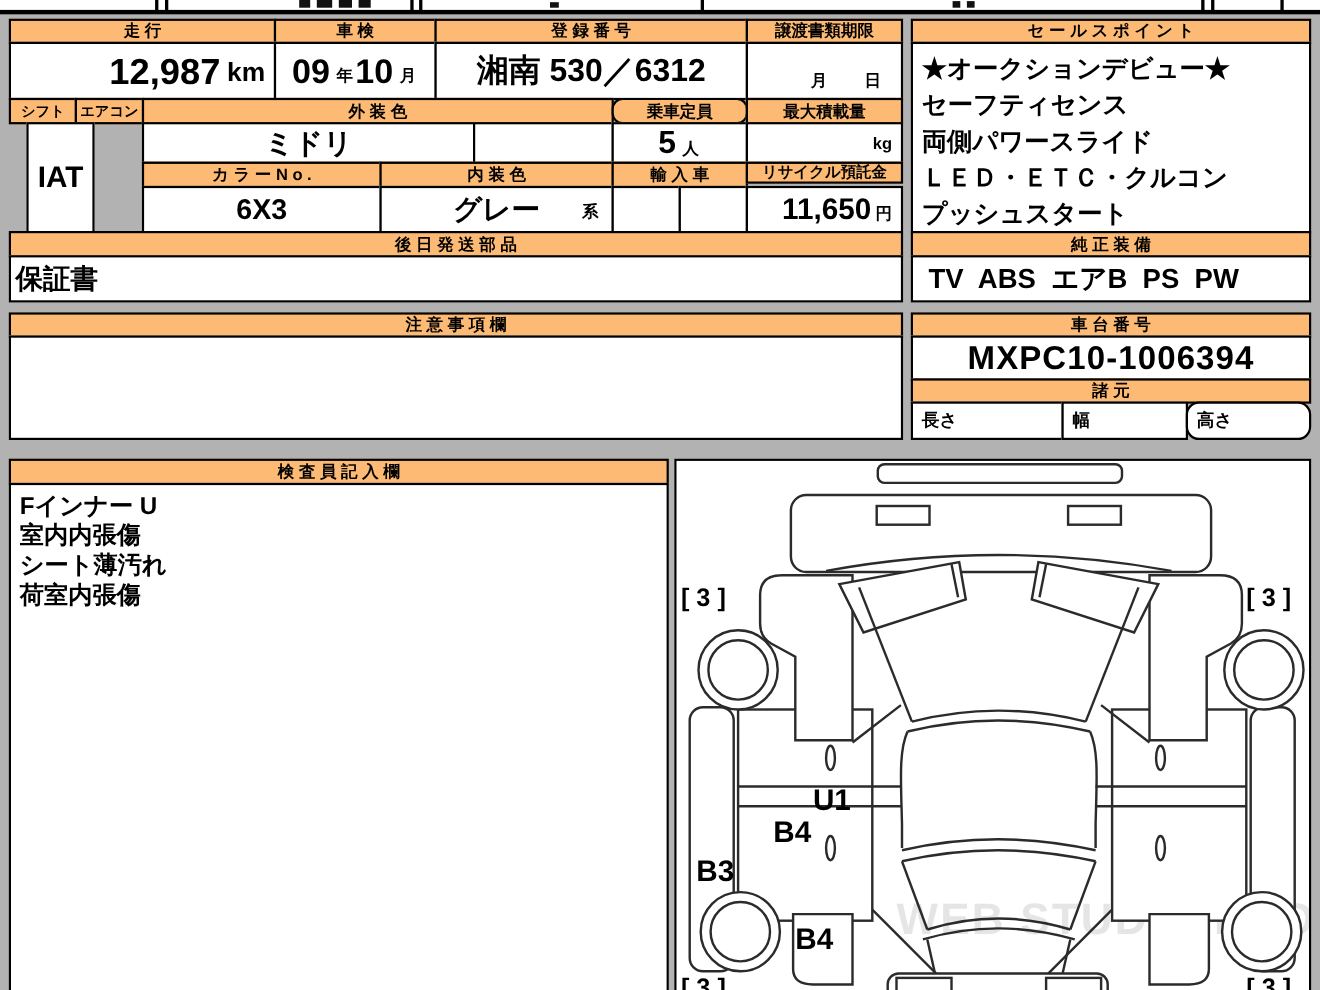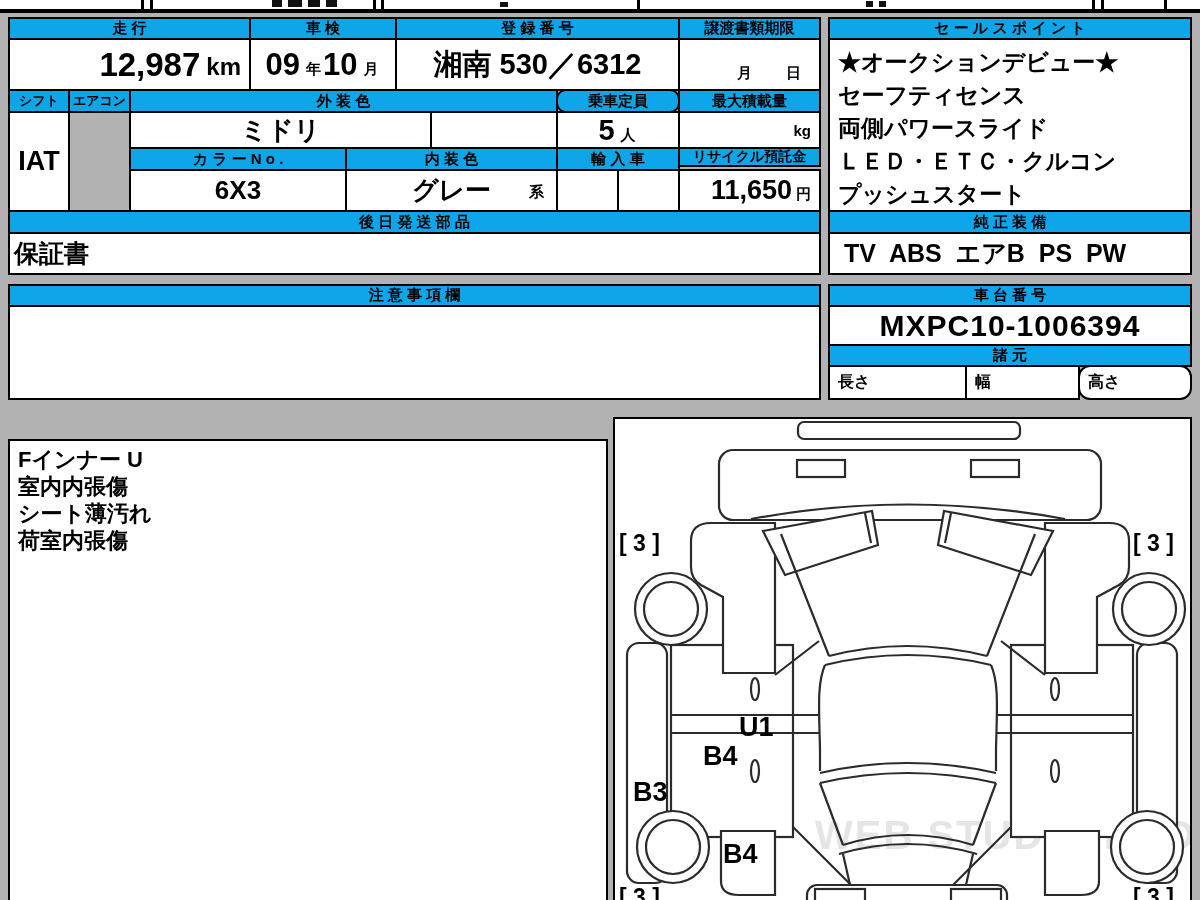--- a/index.html
+++ b/index.html
@@ -13,21 +13,21 @@
   }
   .cell{
     position:absolute;
     box-sizing:border-box;
     border:2px solid #000;
     background:#fff;
     display:flex;
     align-items:center;
   }
   .hdr{
-    background:#0ea5e9;
+    background:#fdba74;
     justify-content:center;
     font-weight:bold;
     font-size:15px;
     white-space:pre;
   }
   .val{font-weight:bold;}
   .center{justify-content:center;}
   .right{justify-content:flex-end;}
   .left{justify-content:flex-start;}
   .unit{font-size:15px;font-weight:bold;margin:10px 2px 0 6px;}
@@ -82,21 +82,21 @@
     <span style="font-size:15px;font-weight:bold;margin-right:34px;">月</span>
     <span style="font-size:15px;font-weight:bold;">日</span>
   </div>
 
   <div class="cell hdr" style="left:8px;top:89px;width:62px;height:24px;font-size:13px;">シフト</div>
   <div class="cell hdr" style="left:68px;top:89px;width:63px;height:24px;font-size:13px;">エアコン</div>
   <div class="cell hdr" style="left:129px;top:89px;width:429px;height:24px;">外 装 色</div>
   <div class="cell hdr" style="left:556px;top:89px;width:124px;height:24px;border-radius:10px;">乗車定員</div>
   <div class="cell hdr" style="left:678px;top:89px;width:143px;height:24px;">最大積載量</div>
 
-  <div class="cell val center" style="left:8px;top:111px;width:62px;height:101px;font-size:27px;">IAT</div>
+  <div class="cell val center" style="left:24px;top:111px;width:62px;height:101px;font-size:27px;">IAT</div>
 
   <div class="cell val center" style="left:129px;top:111px;width:303px;height:38px;font-size:26px;">ミドリ</div>
   <div class="cell" style="left:430px;top:111px;width:128px;height:38px;"></div>
   <div class="cell val center" style="left:556px;top:111px;width:124px;height:38px;">
     <span style="font-size:29px;">5</span>
     <span class="unit">人</span>
   </div>
   <div class="cell right" style="left:678px;top:111px;width:143px;height:38px;padding-right:8px;">
     <span style="font-size:26px;font-weight:bold;"></span>
     <span style="font-size:15px;font-weight:bold;">kg</span>
@@ -145,20 +145,21 @@
   </div>
   <div class="cell left" style="left:965px;top:365px;width:115px;height:35px;padding-left:8px;">
     <span style="font-size:16px;font-weight:bold;">幅</span>
     <span></span>
   </div>
   <div class="cell left" style="left:1078px;top:365px;width:114px;height:35px;padding-left:8px;border-radius:12px;">
     <span style="font-size:16px;font-weight:bold;">高さ</span>
     <span></span>
   </div>
 
+  <div class="cell hdr" style="left:8px;top:417px;width:600px;height:24px;">検 査 員 記 入 欄</div>
   <div class="cell multiline notes-lines" style="left:8px;top:439px;width:600px;height:470px;padding:5px 8px;">
     <div>Fインナー U</div>
     <div>室内内張傷</div>
     <div>シート薄汚れ</div>
     <div>荷室内張傷</div>
   </div>
 
   <div class="cell" style="left:613px;top:417px;width:579px;height:492px;overflow:hidden;align-items:flex-start;">
     <svg width="575" height="488" viewBox="0 0 575 488" style="display:block;">
       <g stroke="#2b2b2b" stroke-width="2.2" fill="none">

